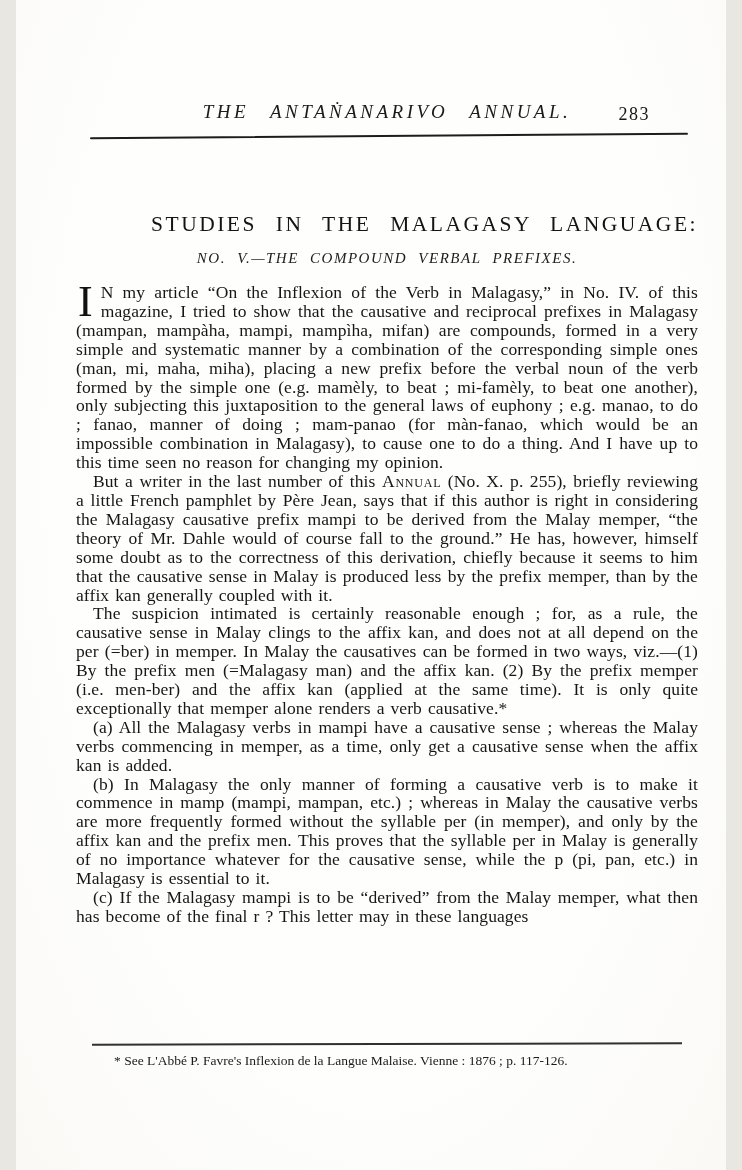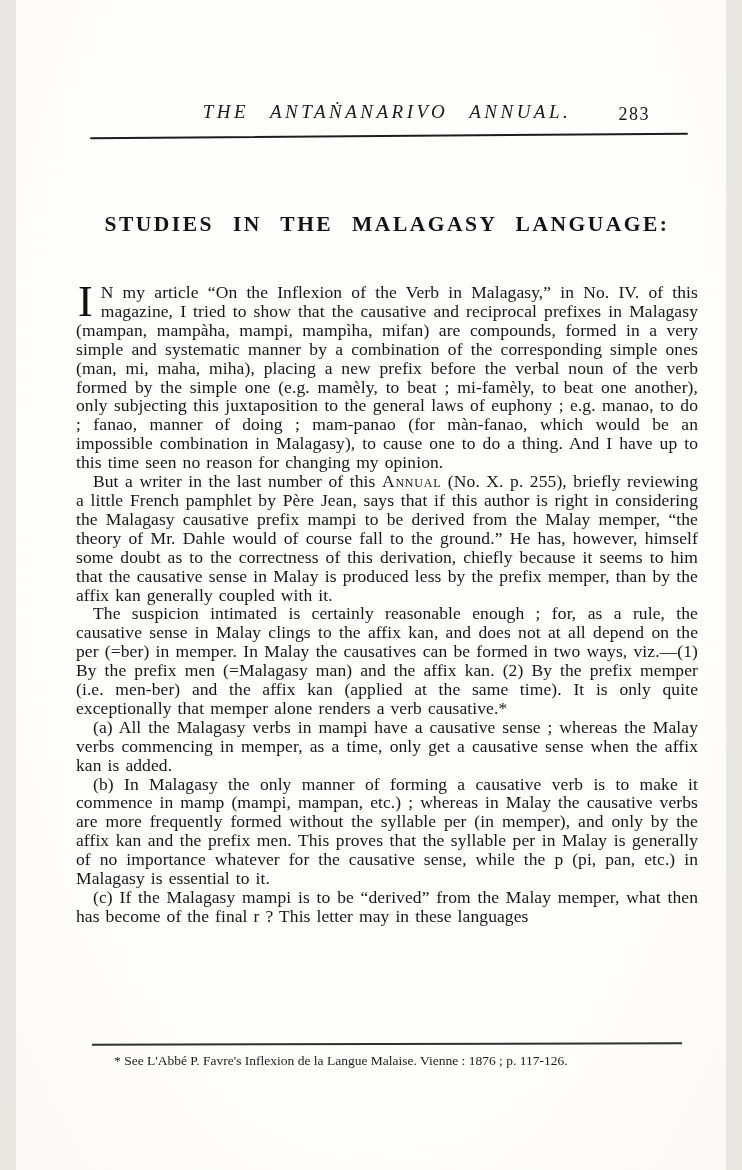--- a/index.html
+++ b/index.html
@@ -41,23 +41,23 @@
     background: #1d1d1d;
     transform: rotate(-0.45deg);
     border-radius: 1px;
   }
 
   
   .article-title {
     position: absolute;
     top: 212px; left: 60px; width: 622px;
     margin: 0;
-    text-align: center;
+    text-align: right;
     font-size: 21.5px;
-    font-weight: bold;
+    font-weight: normal;
     letter-spacing: 2.5px;
     word-spacing: 11px;
     color: #141414;
   }
   .article-subtitle {
     position: absolute;
     top: 250px; left: 60px; width: 622px;
     margin: 0;
     text-align: center;
     font-size: 15px;
@@ -117,20 +117,21 @@
 
   <div class="header">
     <span class="journal">THE ANTAṄANARIVO ANNUAL.</span>
     <span class="folio">283</span>
   </div>
 
   <div class="header-rule"></div>
 
   <h1 class="article-title">STUDIES IN THE MALAGASY LANGUAGE:</h1>
 
+  <h2 class="article-subtitle">NO. V.—THE COMPOUND VERBAL PREFIXES.</h2>
 
   <div class="body-text">
     <p class="para">
       <span class="drop-cap">I</span><span><span>N my article “On the Inflexion of the Verb in Malagasy,” in No. IV. of this magazine, I tried to show that the causative and reciprocal prefixes in Malagasy (</span><span class="seg-i">mampan, mampàha, mampi, mampìha, mifan</span><span>) are </span><span class="seg-i">compounds</span><span>, formed in a very simple and systematic manner by a combination of the corresponding simple ones (</span><span class="seg-i">man, mi, maha, miha</span><span>), placing a new prefix before the verbal noun of the verb formed by the simple one (e.g. </span><span class="seg-i">mamèly</span><span>, to beat ; </span><span class="seg-i">mi-famèly</span><span>, to beat one another), only subjecting this juxtaposition to the general laws of euphony ; e.g. </span><span class="seg-i">manao</span><span>, to do ; </span><span class="seg-i">fanao</span><span>, manner of doing ; </span><span class="seg-i">mam-panao</span><span> (for </span><span class="seg-i">màn-fanao</span><span>, which would be an impossible combination in Malagasy), to cause one to do a thing. And I have up to this time seen no reason for changing my opinion.</span></span>
     </p>
     <p class="para indent"><span>But a writer in the last number of this </span><span class="seg-sc">Annual</span><span> (No. X. p. 255), briefly reviewing a little French pamphlet by Père Jean, says that if this author is right in considering the Malagasy causative prefix </span><span class="seg-i">mampi</span><span> to be derived from the Malay </span><span class="seg-i">memper</span><span>, “the theory of Mr. Dahle would of course fall to the ground.” He has, however, himself some doubt as to the correctness of this derivation, chiefly because it seems to him that the causative sense in Malay is produced less by the prefix </span><span class="seg-i">memper</span><span>, than by the affix </span><span class="seg-i">kan</span><span> generally coupled with it.</span></p>
     <p class="para indent"><span>The suspicion intimated is certainly reasonable enough ; for, as a rule, the causative sense in Malay clings to the affix </span><span class="seg-i">kan</span><span>, and does not at all depend on the </span><span class="seg-i">per</span><span> (=</span><span class="seg-i">ber</span><span>) in </span><span class="seg-i">memper</span><span>. In Malay the causatives can be formed in two ways, viz.—(1) By the prefix </span><span class="seg-i">men</span><span> (=Malagasy </span><span class="seg-i">man</span><span>) and the affix </span><span class="seg-i">kan</span><span>. (2) By the prefix </span><span class="seg-i">memper</span><span> (i.e. </span><span class="seg-i">men-ber</span><span>) and the affix </span><span class="seg-i">kan</span><span> (applied at the same time). It is only quite exceptionally that </span><span class="seg-i">memper</span><span> alone renders a verb causative.*</span></p>
     <p class="para indent"><span>(</span><span class="seg-i">a</span><span>) All the Malagasy verbs in </span><span class="seg-i">mampi</span><span> have a causative sense ; whereas the Malay verbs commencing in </span><span class="seg-i">memper</span><span>, as a time, only get a causative sense when the affix </span><span class="seg-i">kan</span><span> is added.</span></p>
     <p class="para indent"><span>(</span><span class="seg-i">b</span><span>) In Malagasy the only manner of forming a causative verb is to make it commence in </span><span class="seg-i">mamp</span><span> (</span><span class="seg-i">mampi, mampan</span><span>, etc.) ; whereas in Malay the causative verbs are more frequently formed without the syllable </span><span class="seg-i">per</span><span> (in </span><span class="seg-i">memper</span><span>), and only by the affix </span><span class="seg-i">kan</span><span> and the prefix </span><span class="seg-i">men</span><span>. This proves that the syllable </span><span class="seg-i">per</span><span> in Malay is generally of no importance whatever for the causative sense, while the </span><span class="seg-i">p</span><span> (</span><span class="seg-i">pi, pan</span><span>, etc.) in Malagasy is essential to it.</span></p>
     <p class="para indent"><span>(</span><span class="seg-i">c</span><span>) If the Malagasy </span><span class="seg-i">mampi</span><span> is to be “derived” from the Malay </span><span class="seg-i">memper</span><span>, what then has become of the final </span><span class="seg-i">r</span><span> ? This letter may in these languages</span></p>

